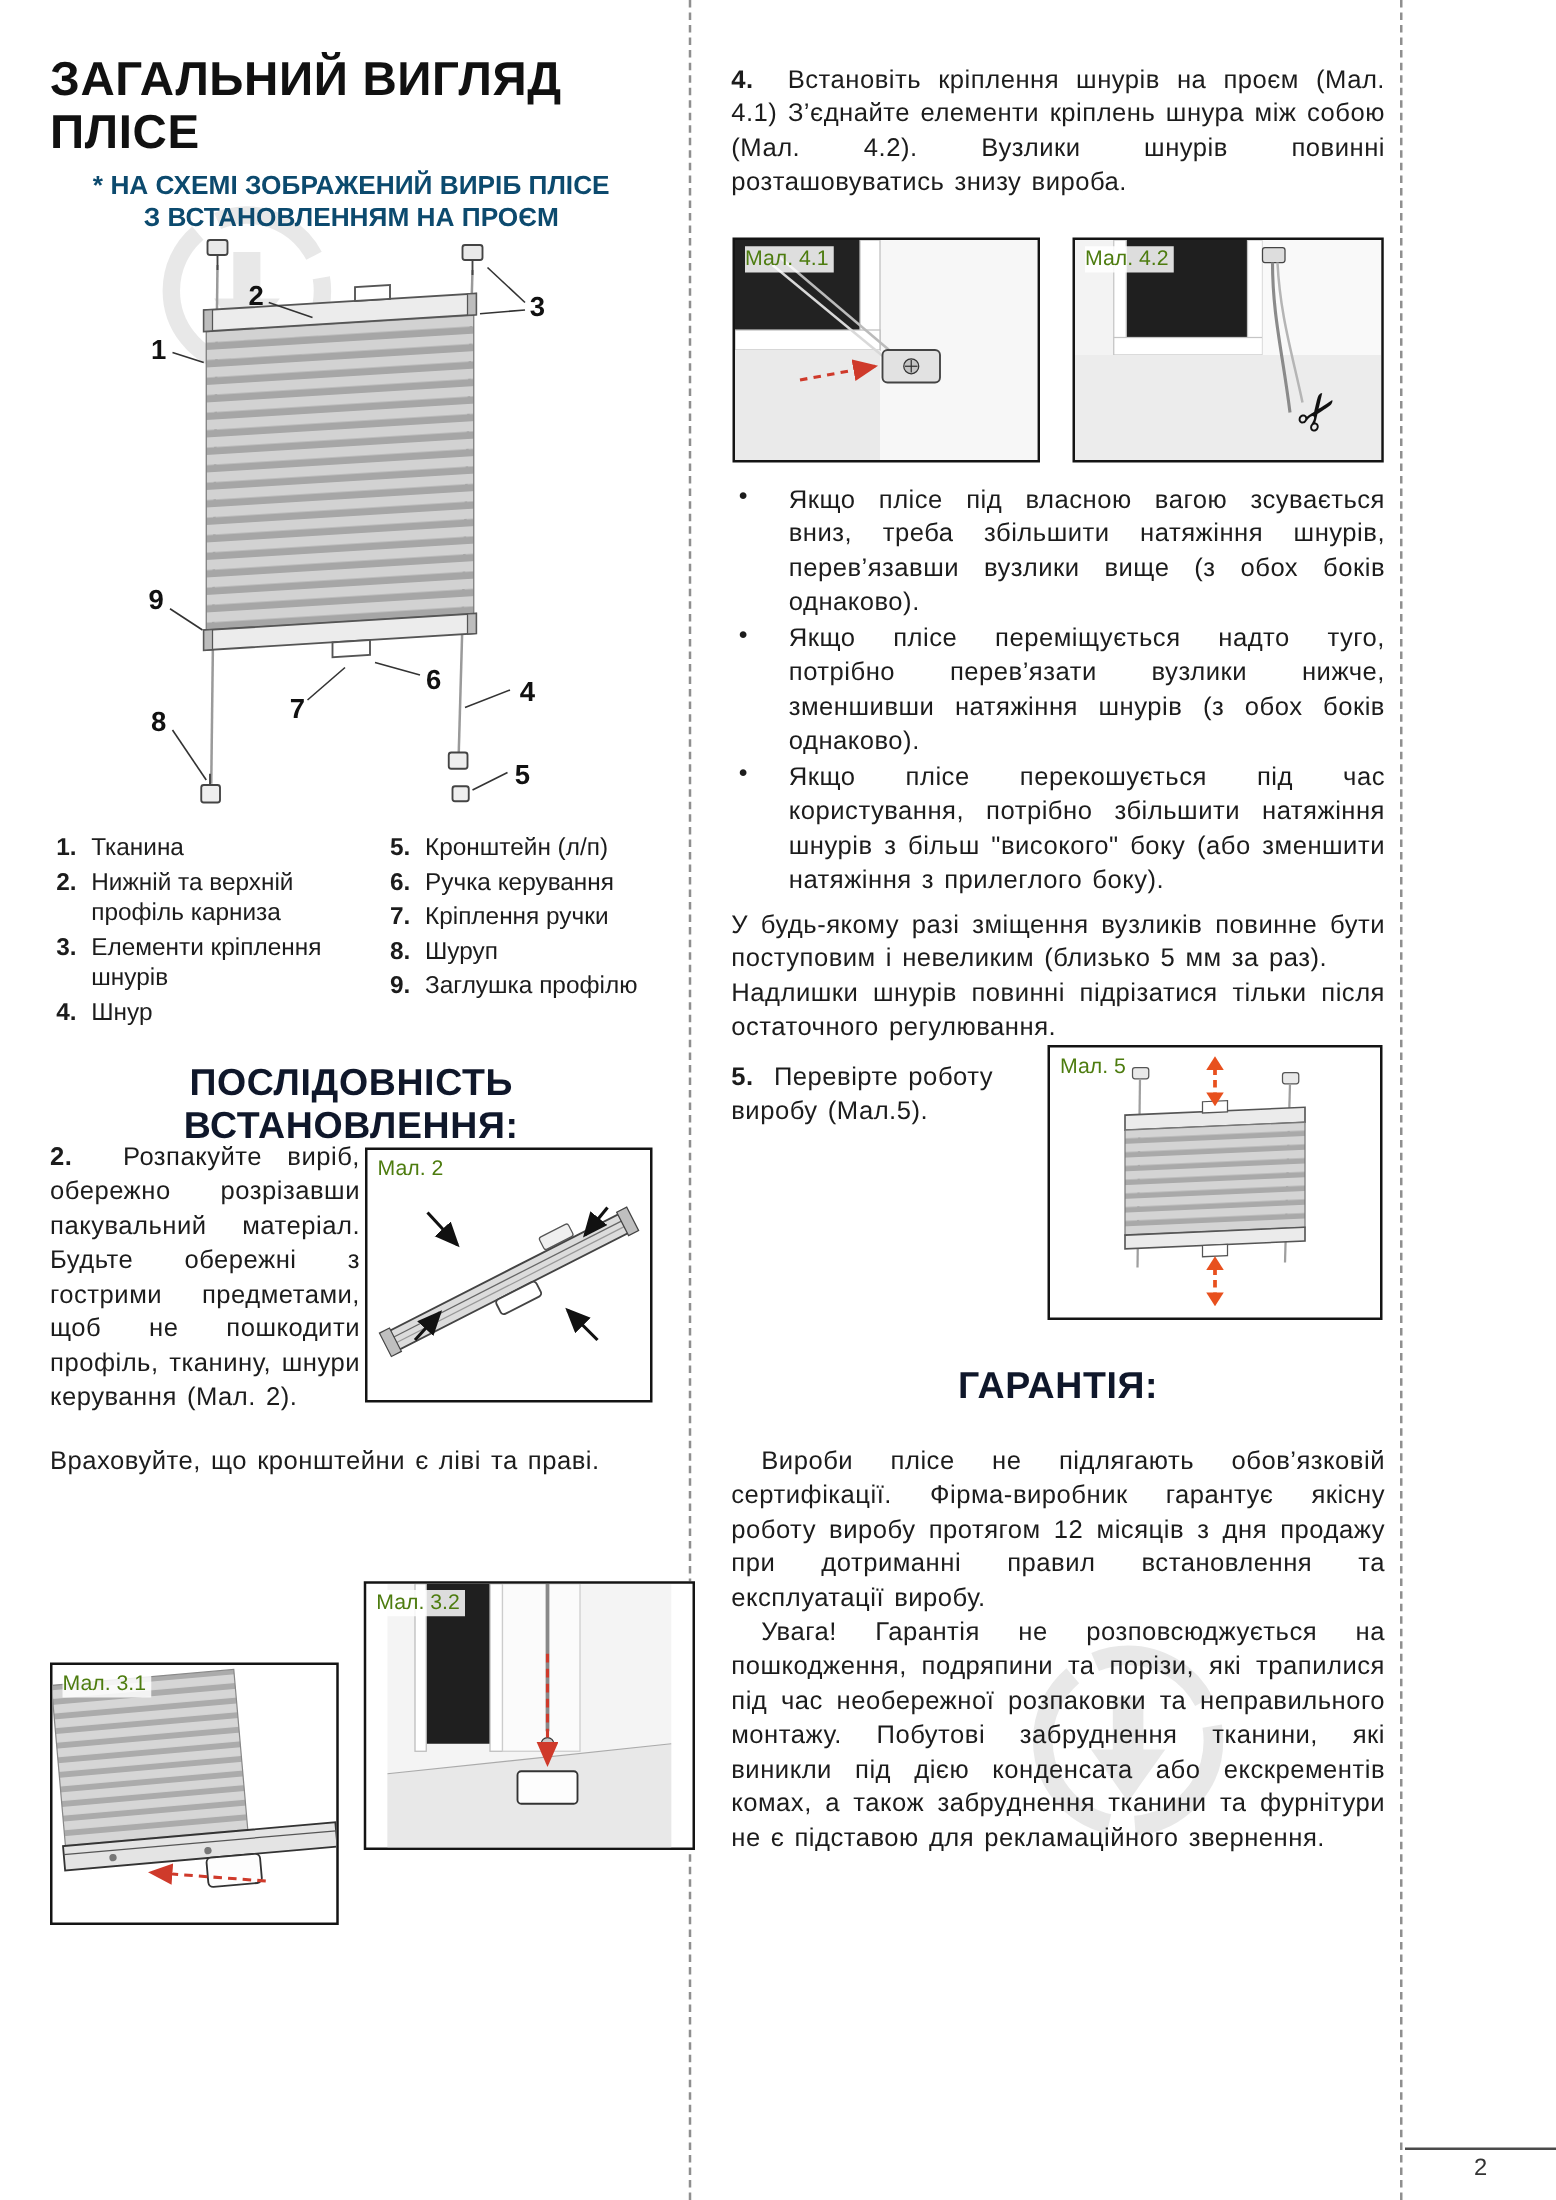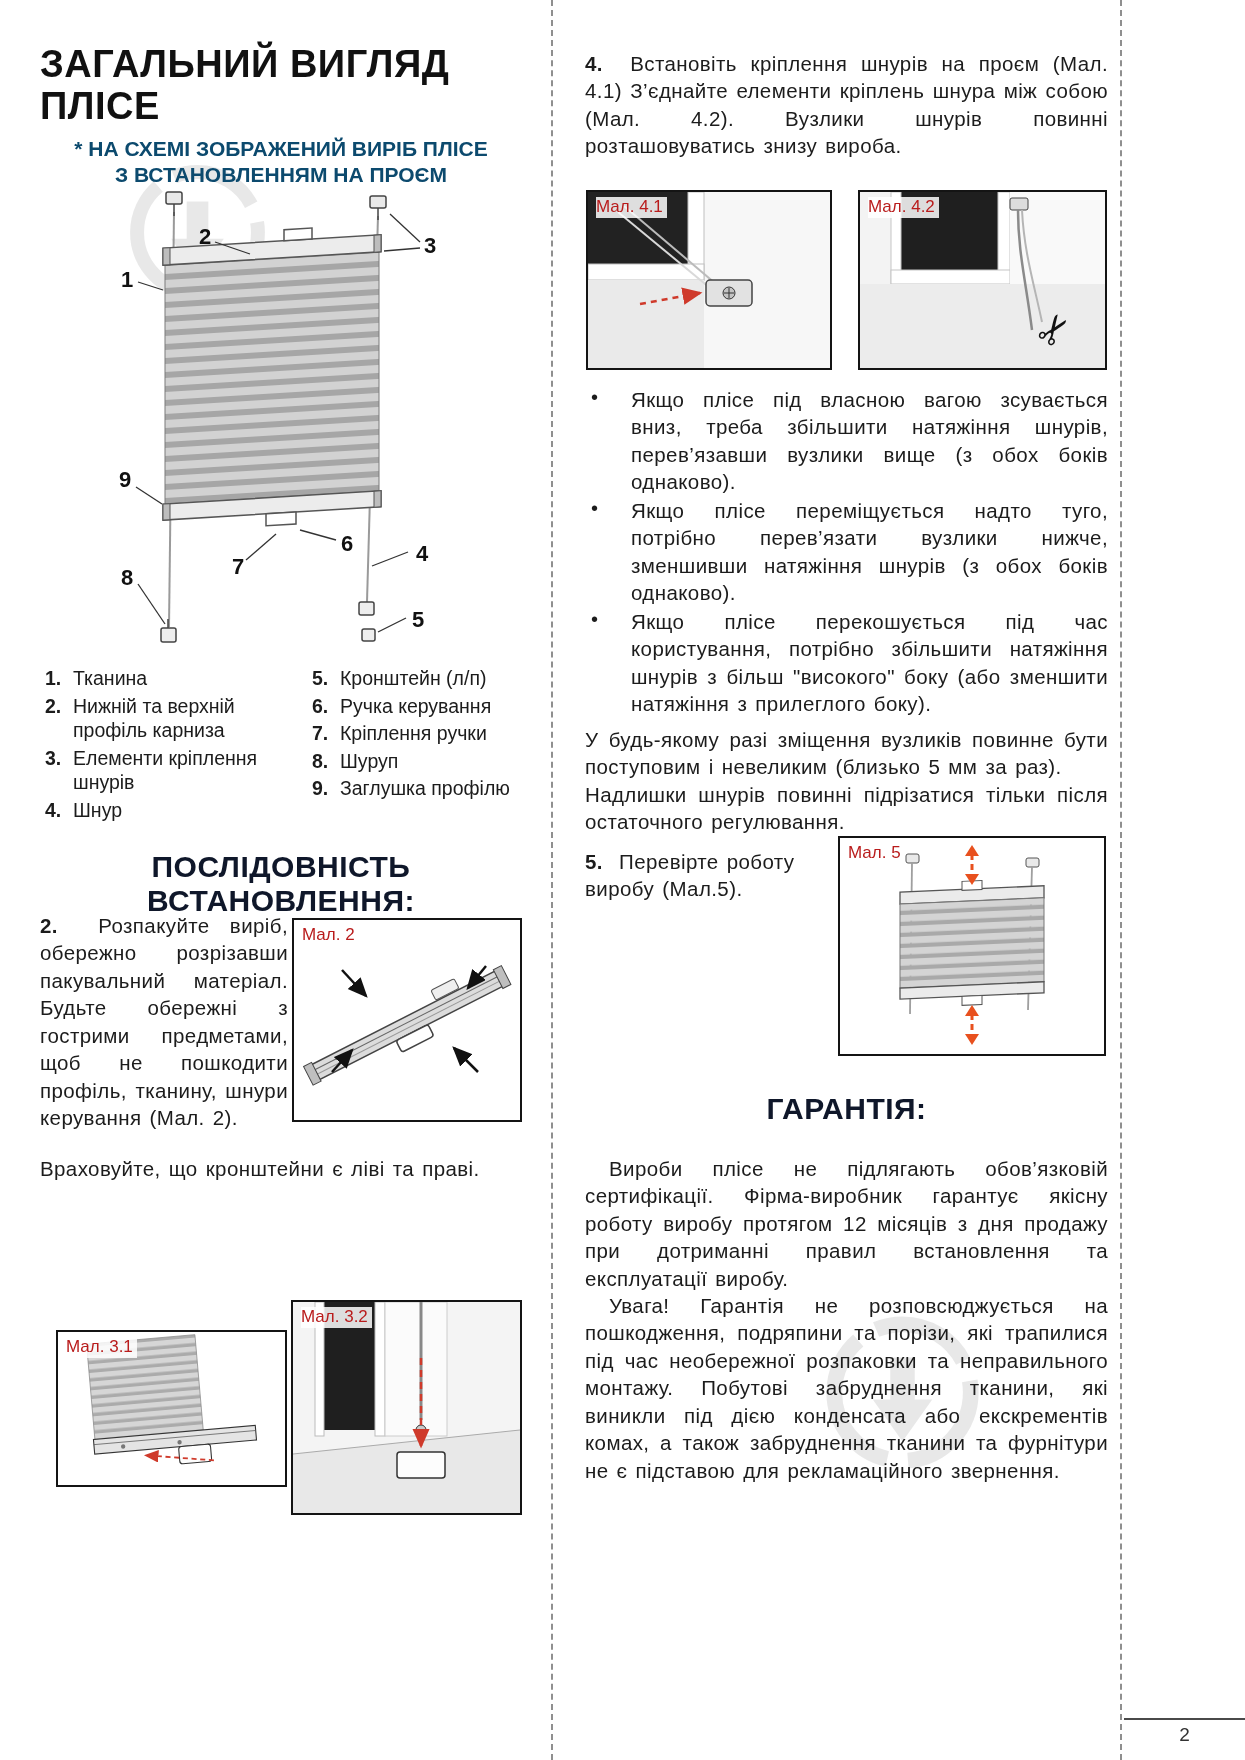--- a/index.html
+++ b/index.html
@@ -21,21 +21,21 @@
   .bold-num { font-weight:bold; }
   .legend { font-size:19.5px; line-height:1.26; }
   .legend-item { display:flex; margin-bottom:3px; }
   .legend-num { font-weight:bold; width:28px; flex:none; }
   .legend-text { flex:1; }
   .bullets .bullet-item { display:flex; margin-bottom:2px; }
   .bullet-dot { width:46px; flex:none; font-size:20px; padding-left:6px; }
   .bullet-text { flex:1; font-size:20.5px; line-height:1.33; text-align:justify; letter-spacing:0.4px; word-spacing:2px; }
   .fig-box { position:absolute; border:2px solid #141414; background:#fff; overflow:hidden; }
   .fig-label {
-    position:absolute; top:5px; left:8px; font-size:17px; color:#b91c1c; z-index:2;
+    position:absolute; top:5px; left:8px; font-size:17px; color:#4d7c0f; z-index:2;
     background:rgba(255,255,255,0.85); padding:0 4px 1px 0;text-align:right;
   }
   .fig-draw { position:absolute; left:0; top:0; width:100%; height:100%; }
   .indent { text-indent:24px; }
   .corner-rule { position:absolute; left:1124px; top:1718px; width:121px; border-top:2px solid #4a4a4a; }
   .page-num { position:absolute; left:1124px; top:1724px; width:121px; text-align:center; font-size:19px; color:#333; }
 </style>
 </head>
 <body>
 
@@ -198,21 +198,21 @@
       <line x1="184" y1="152" x2="160" y2="128" stroke="#111" stroke-width="2.5" marker-end="url(#mkBlack)"></line>
       <line x1="38" y1="152" x2="58" y2="130" stroke="#111" stroke-width="2.5" marker-end="url(#mkBlack)"></line>
       <line x1="192" y1="46" x2="174" y2="68" stroke="#111" stroke-width="2.5" marker-end="url(#mkBlack)"></line>
     </svg>
   </div>
 
   <div class="block body-text" style="left:40px; top:1155px; width:482px;">
     <p>Враховуйте, що кронштейни є ліві та праві.</p>
   </div>
 
-  <div class="fig-box" style="left:56px; top:1330px; width:231px; height:157px;">
+  <div class="fig-box" style="left:40px; top:1330px; width:231px; height:210px;">
     <span class="fig-label">Мал. 3.1</span>
     <svg class="fig-draw" viewBox="0 0 227 211">
       <defs>
         <pattern id="pl31" width="8" height="12" patternUnits="userSpaceOnUse">
           <rect width="8" height="7" fill="#d6d6d6"></rect>
             <rect y="7" width="8" height="5" fill="#ababab"></rect>
         </pattern>
         <marker id="mkRedA" markerWidth="9" markerHeight="9" refX="7" refY="3.5" orient="auto">
           <path d="M0,0 L8,3.5 L0,7 z" fill="#cf3a2b"></path>
         </marker>
@@ -222,21 +222,21 @@
         <rect x="2" y="140" width="224" height="20" fill="#e4e4e4" stroke="#333" stroke-width="1.5"></rect>
         <line x1="2" y1="147" x2="226" y2="147" stroke="#555"></line>
         <circle cx="42" cy="153" r="3" fill="#777"></circle>
         <circle cx="120" cy="154" r="3" fill="#777"></circle>
         <rect x="118" y="160" width="44" height="24" rx="4" fill="#fdfdfd" stroke="#333" stroke-width="1.5"></rect>
       </g>
       <line x1="172" y1="177" x2="78" y2="170" stroke="#cf3a2b" stroke-width="2.5" stroke-dasharray="7 5" marker-end="url(#mkRedA)"></line>
     </svg>
   </div>
 
-  <div class="fig-box" style="left:291px; top:1300px; width:231px; height:215px;">
+  <div class="fig-box" style="left:291px; top:1265px; width:265px; height:215px;">
     <span class="fig-label">Мал. 3.2</span>
     <svg class="fig-draw" viewBox="0 0 227 211">
       <defs>
         <marker id="mkRedB" markerWidth="9" markerHeight="9" refX="7" refY="3.5" orient="auto">
           <path d="M0,0 L8,3.5 L0,7 z" fill="#cf3a2b"></path>
         </marker>
       </defs>
       <rect width="227" height="211" fill="#f4f4f4"></rect>
       <rect x="30" y="0" width="52" height="128" fill="#1f1f1f"></rect>
       <rect x="22" y="0" width="9" height="134" fill="#fff" stroke="#bbb"></rect>

